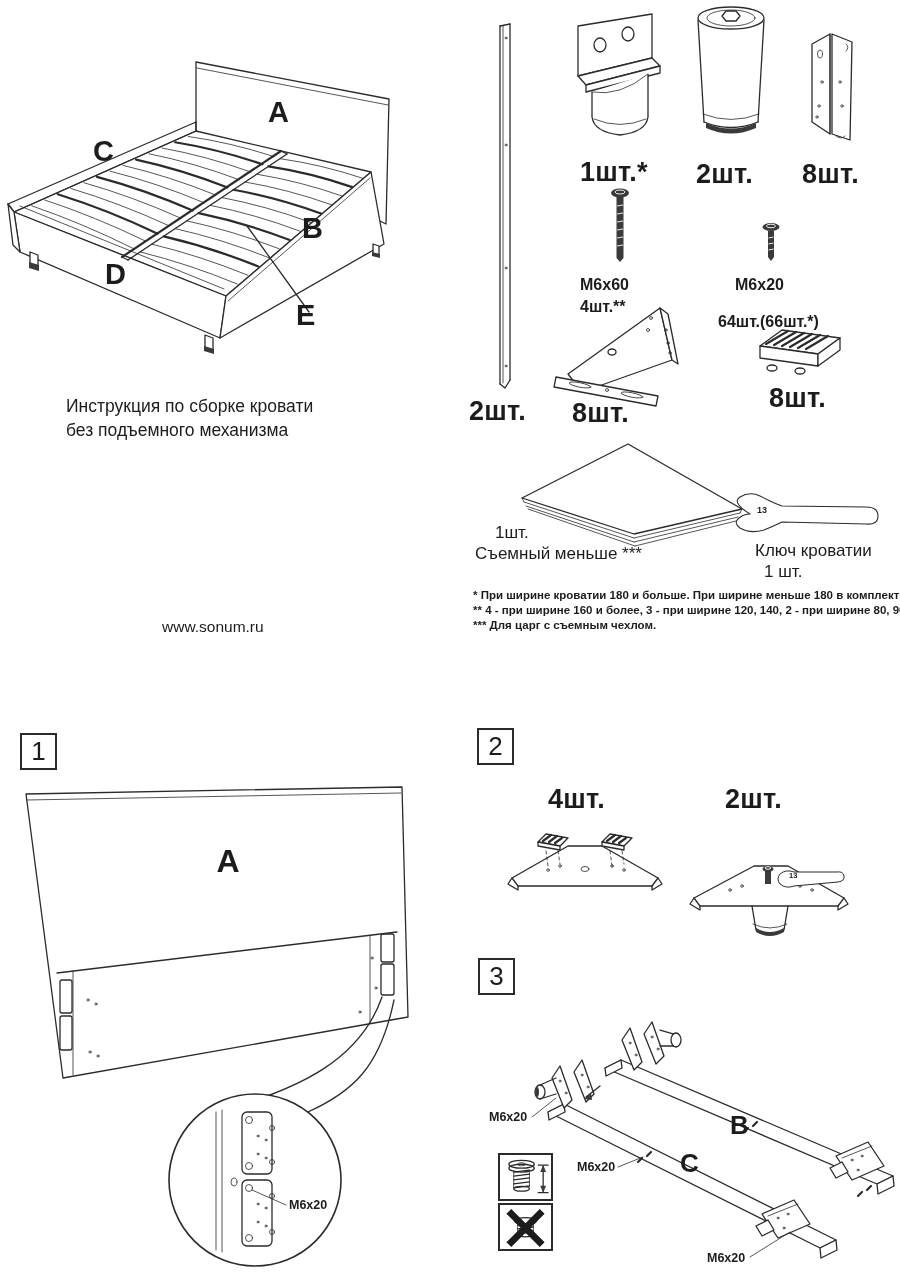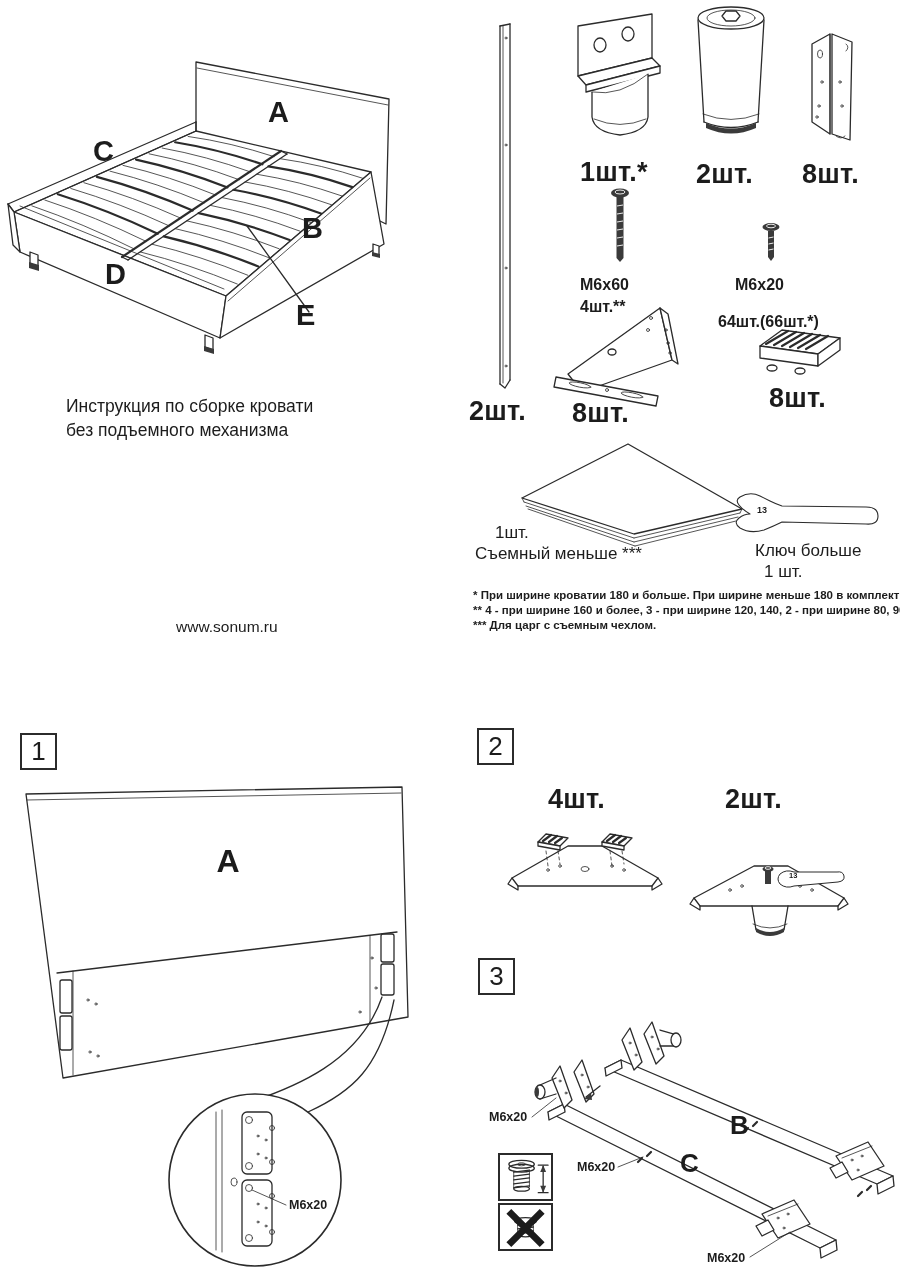--- a/index.html
+++ b/index.html
@@ -375,37 +375,37 @@
   </div>
 
   <div class="t lbl" style="left:268px;top:96px;width:40px;">A</div>
   <div class="t lbl" style="left:93px;top:135px;width:40px;">C</div>
   <div class="t lbl" style="left:302px;top:212px;width:40px;">B</div>
   <div class="t lbl" style="left:105px;top:258px;width:40px;">D</div>
   <div class="t lbl" style="left:296px;top:299px;width:40px;">E</div>
 
   <div class="t cap ctr" style="left:66px;top:396px;width:300px;">Инструкция по сборке кровати</div>
   <div class="t cap ctr" style="left:66px;top:420px;width:300px;">без подъемного механизма</div>
-  <div class="t web" style="left:176px;top:618px;">www.sonum.ru</div>
+  <div class="t web" style="left:162px;top:618px;">www.sonum.ru</div>
 
   <div class="t qty ctr" style="left:469px;top:396px;width:80px;">2шт.</div>
   <div class="t qty ctr" style="left:580px;top:157px;width:80px;">1шт.*</div>
   <div class="t qty ctr" style="left:696px;top:159px;width:80px;">2шт.</div>
   <div class="t qty ctr" style="left:802px;top:159px;width:80px;">8шт.</div>
   <div class="t sm ctr" style="left:580px;top:276px;width:80px;">M6x60</div>
   <div class="t sm ctr" style="left:580px;top:298px;width:80px;">4шт.**</div>
   <div class="t sm ctr" style="left:735px;top:276px;width:80px;">M6x20</div>
   <div class="t sm ctr" style="left:718px;top:298px;width:120px;margin-top:15px;">64шт.(66шт.*)</div>
   <div class="t qty ctr" style="left:572px;top:398px;width:80px;">8шт.</div>
   <div class="t qty ctr" style="left:769px;top:383px;width:80px;">8шт.</div>
 
   <div class="t covtxt" style="left:495px;top:523px;">1шт.</div>
   <div class="t covtxt" style="left:475px;top:544px;">Съемный меньше ***</div>
   <div class="t tiny" style="left:757px;top:505px;">13</div>
-  <div class="t covtxt" style="left:755px;top:541px;">Ключ больше</div>
+  <div class="t covtxt" style="left:755px;top:541px;">Ключ кроватии</div>
   <div class="t covtxt ctr" style="left:764px;top:562px;width:110px;">1 шт.</div>
 
   <div class="t fn" style="left:473px;top:589px;">* При ширине кроватии 180 и больше. При ширине меньше 180 в комплект не входит.</div>
   <div class="t fn" style="left:473px;top:604px;">** 4 - при ширине 160 и более, 3 - при ширине 120, 140, 2 - при ширине 80, 90</div>
   <div class="t fn" style="left:473px;top:619px;">*** Для царг с съемным чехлом.</div>
 
   <div class="stepbox" style="left:20px;top:733px;">
     <span>1</span>
   </div>
   <div class="stepbox" style="left:477px;top:728px;">

